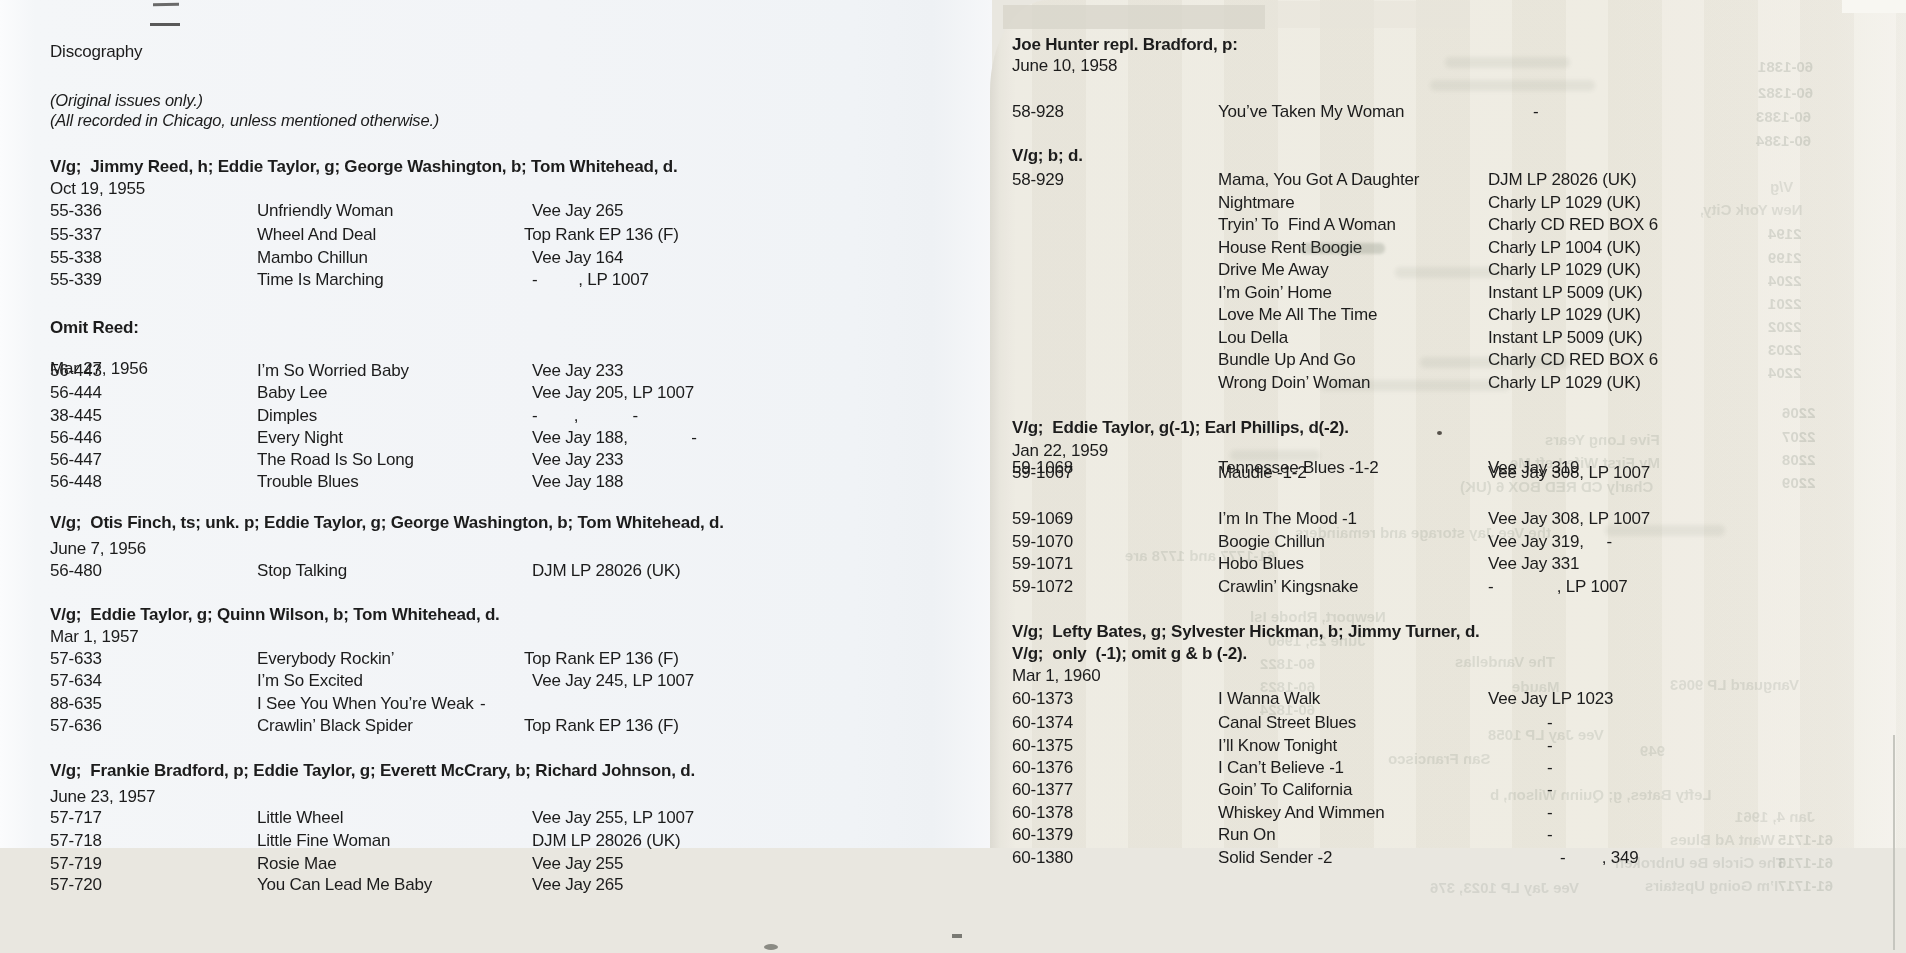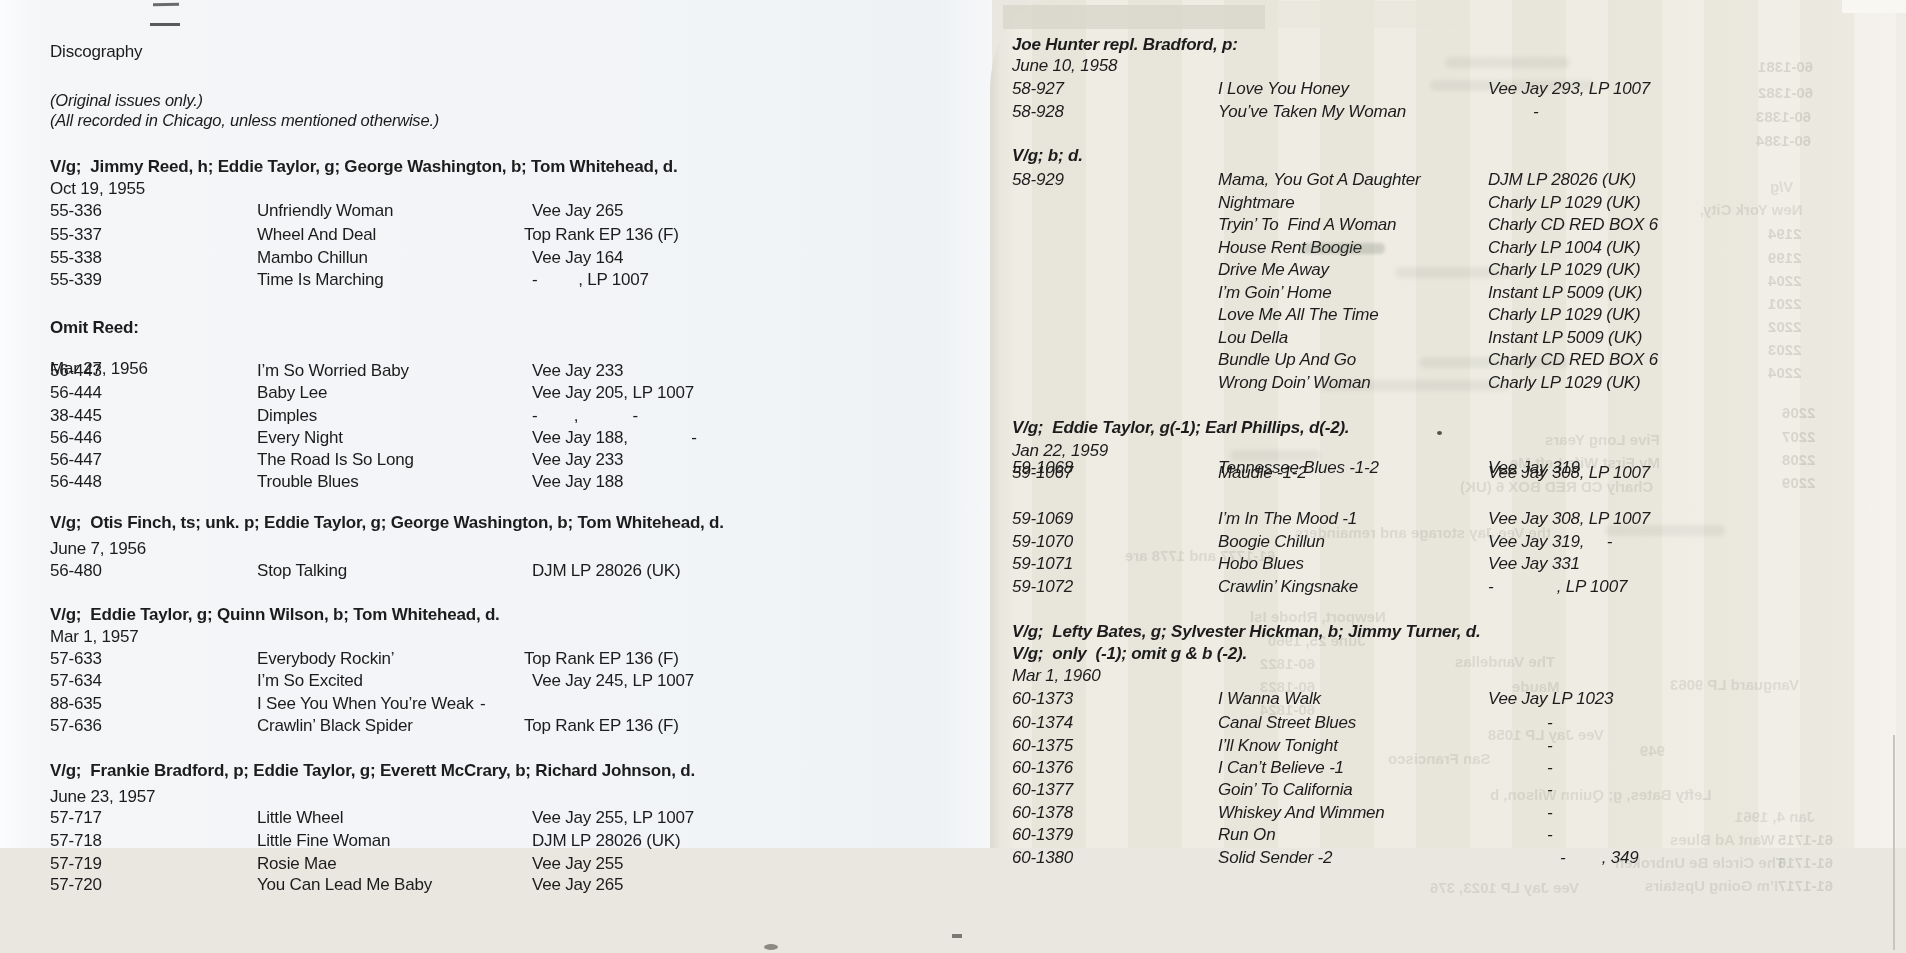--- a/index.html
+++ b/index.html
@@ -2,21 +2,21 @@
 <html><head>
 <meta charset="utf-8">
 <style>
   html,body{margin:0;padding:0;background:#e9e7e0;}
   #scan{position:relative;width:1906px;height:953px;overflow:hidden;
         font-family:"Liberation Sans","DejaVu Sans",sans-serif;color:#1c1c1c;}
   .page{position:absolute;top:0;height:848px;}
   #page-left{left:0;width:992px;
     background:linear-gradient(90deg,#fbfcfd 0,#f4f6f8 35px,#f2f4f7 55%,#f0f3f6 86%,#eef1f4 94%,#f6f7f9 100%);}
   #page-right{left:990px;width:916px;border-top-left-radius:58px 92px;
-    background:linear-gradient(90deg,#d6d3c9 0,#e4e1d7 10px,#ebe8de 26px,#ece9de 68%,#efece3 92%,#f3f1ea 100%);font-style:italic;}
+    background:linear-gradient(90deg,#d6d3c9 0,#e4e1d7 10px,#ebe8de 26px,#ece9de 68%,#efece3 92%,#f3f1ea 100%);}
   #page-right .streaks{position:absolute;inset:0;border-top-left-radius:58px 92px;
     background:repeating-linear-gradient(90deg,rgba(255,255,255,.16) 0 42px,rgba(60,60,50,.02) 42px 96px);}
   .line{position:absolute;height:22px;white-space:pre;font-size:17px;letter-spacing:-0.2px;line-height:22px;}
   .b{font-weight:bold;}
   .i{font-style:italic;font-size:16.5px;}
   .row{position:absolute;left:0;width:100%;height:22px;}
   .c{position:absolute;top:0;white-space:pre;font-size:17px;letter-spacing:-0.2px;line-height:22px;}
   
   #page-left .c-id{left:50px;}   #page-left .c-ti{left:257px;}  #page-left .c-is{left:532px;}
   #page-right .c-id{left:22px;}  #page-right .c-ti{left:228px;} #page-right .c-is{left:498px;}
@@ -146,25 +146,20 @@
       <span class="c c-ti">You Can Lead Me Baby</span>
       <span class="c c-is">Vee Jay 265</span>
     </div>
   </div>
 
   <div id="page-right" class="page">
     <div class="streaks"></div>
 
     <div class="line b" style="top:34px;left:22px">Joe Hunter repl. Bradford, p:</div>
     <div class="line" style="top:55px;left:22px">June 10, 1958</div>
-    <div class="row" style="top:78px">
-      <span class="c c-id">58-927</span>
-      <span class="c c-ti">I Love You Honey</span>
-      <span class="c c-is">Vee Jay 293, LP 1007</span>
-    </div>
     <div class="row" style="top:101px">
       <span class="c c-id">58-928</span>
       <span class="c c-ti">You’ve Taken My Woman</span>
       <span class="c c-is" style="left:543px">-</span>
     </div>
 
     <div class="line b" style="top:145px;left:22px">V/g; b; d.</div>
     <div class="row" style="top:169px">
       <span class="c c-id">58-929</span>
       <span class="c c-ti">Mama, You Got A Daughter</span>

